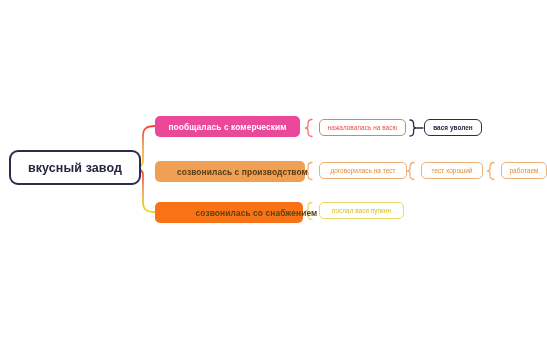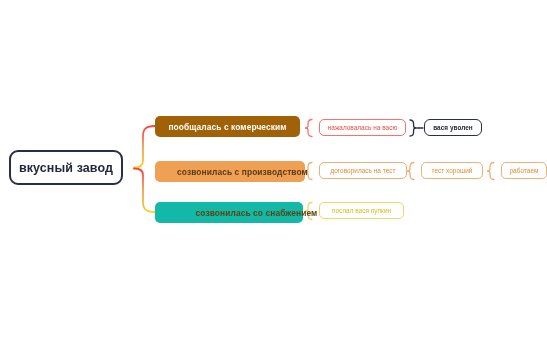--- a/index.html
+++ b/index.html
@@ -26,21 +26,21 @@
     width: 547px;
     height: 339px;
     pointer-events: none;
   }
 
   
   .root-node {
     position: absolute;
     left: 9px;
     top: 150px;
-    width: 114px;
+    width: 132px;
     height: 35px;
     box-sizing: border-box;
     border: 2.2px solid #2b2d4a;
     border-radius: 9px;
     background: #ffffff;
     display: flex;
     align-items: center;
     justify-content: center;
   }
   .root-node .root-label {
@@ -61,23 +61,23 @@
     align-items: center;
     justify-content: center;
     white-space: nowrap;
   }
   .pill .pill-label {
     font-size: 8.4px;
     font-weight: bold;
     color: #ffffff;
     letter-spacing: .1px;
   }
-  .pill.red    { background: #a16207; }
+  .pill.red    { background: #ec4899; }
   .pill.orange { background: #f0a055; }
-  .pill.yellow { background: #14b8a6; padding-left: 30px; }
+  .pill.yellow { background: #f97316; padding-left: 30px; }
   .pill.orange .pill-label,
   .pill.yellow .pill-label { color: #5d4213; margin-left: 25px; }
   .pill.orange .pill-label { color: #5c3a12; }
 
   .pill-r1 { left: 155px; top: 116px; width: 145px; }
   .pill-r2 { left: 155px; top: 161px; width: 150px; }
   .pill-r3 { left: 155px; top: 202px; width: 148px; }
 
   
   .leaf {

